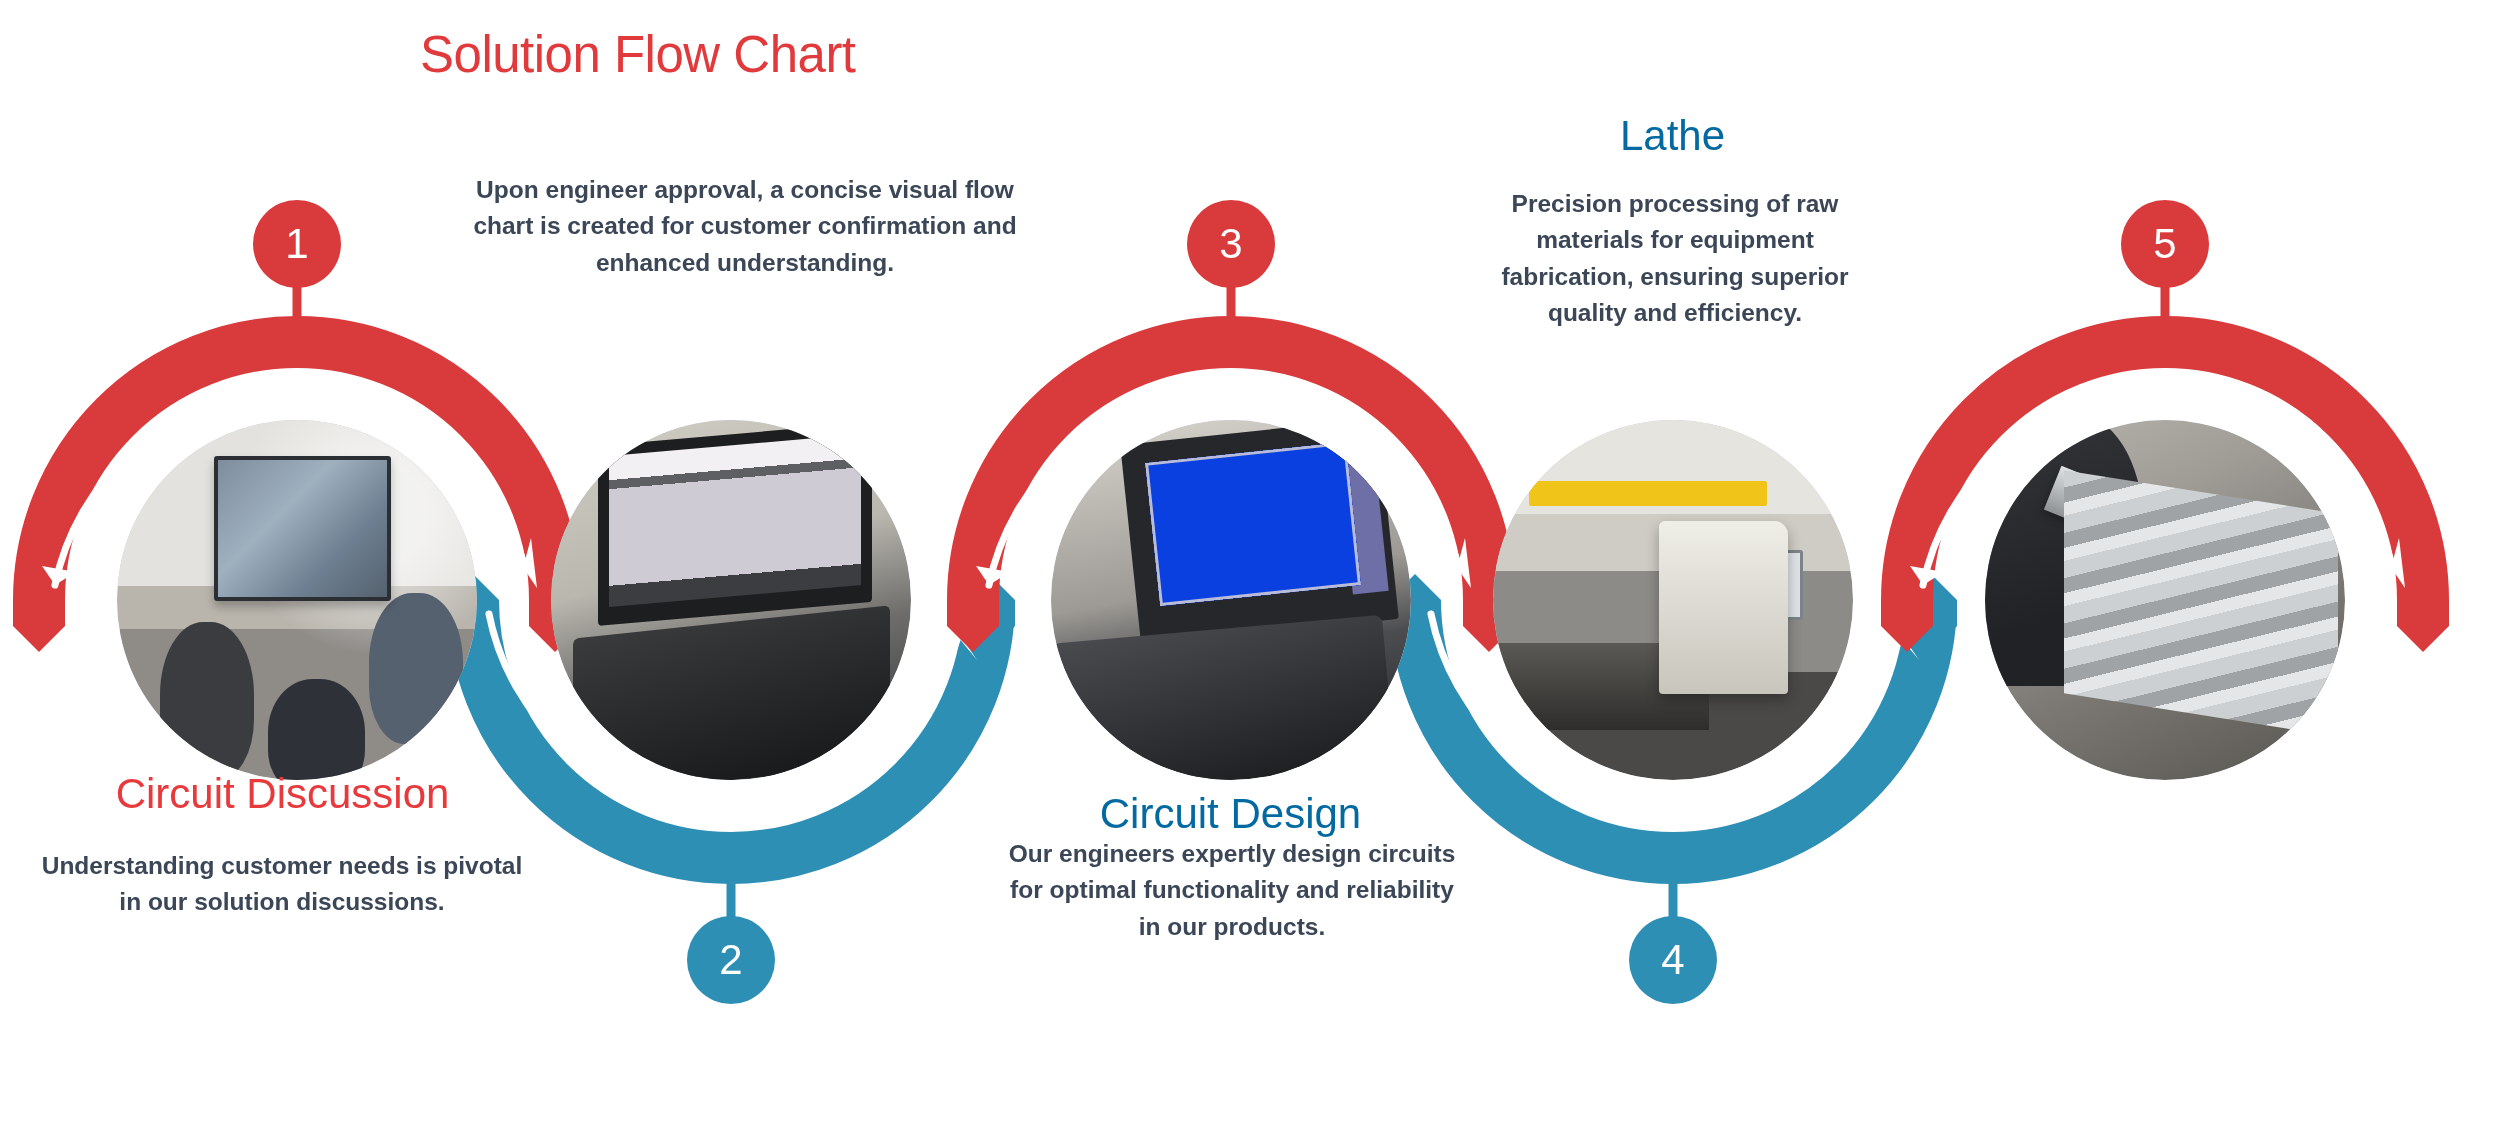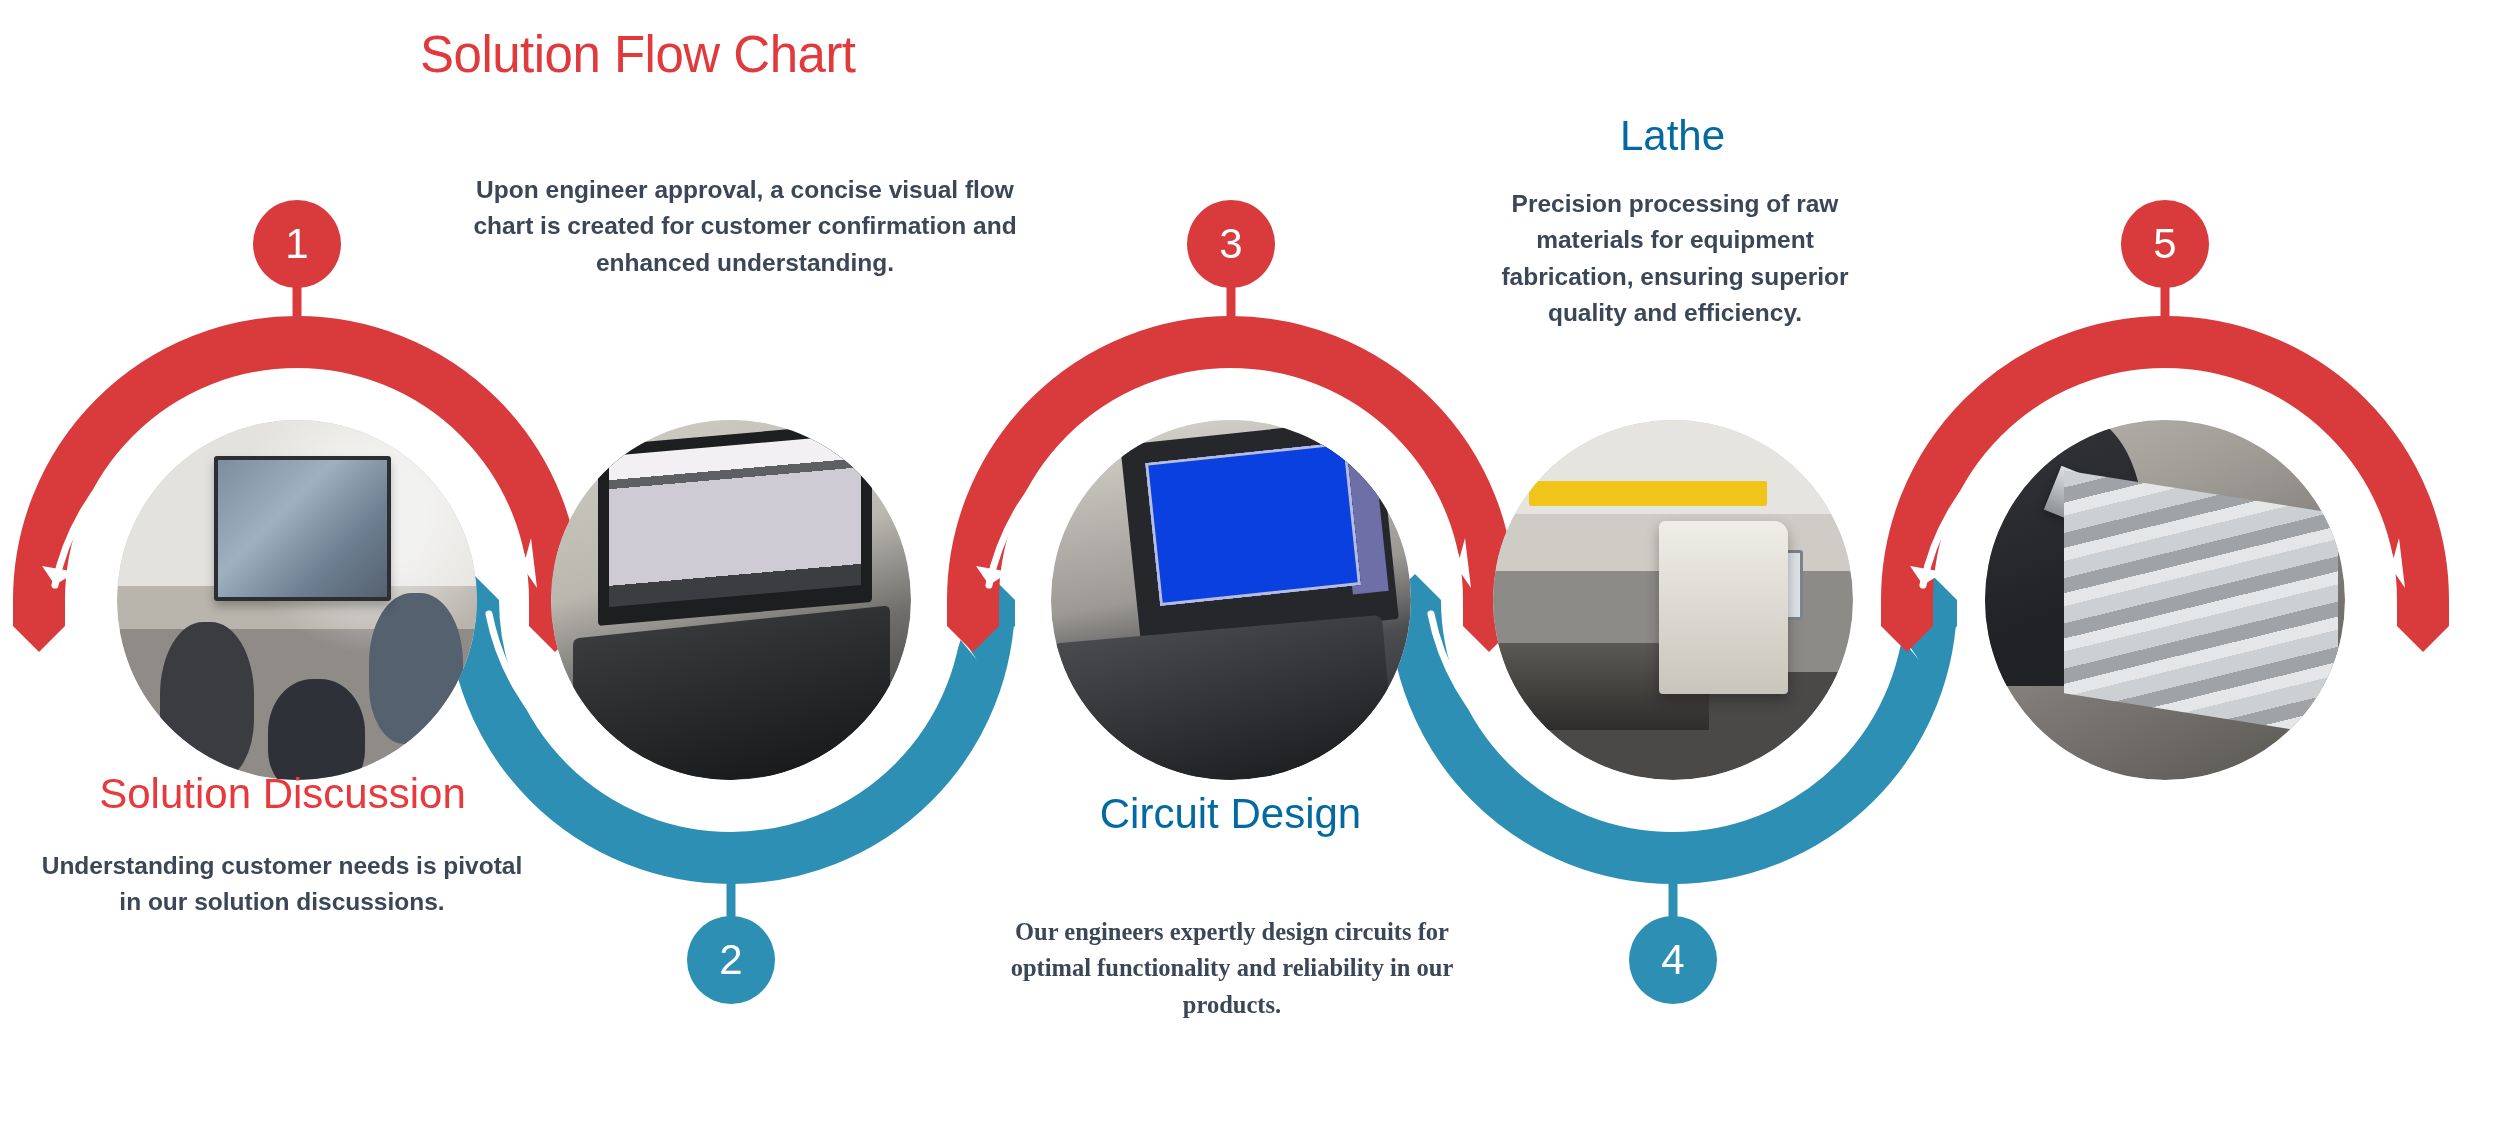--- a/index.html
+++ b/index.html
@@ -308,25 +308,25 @@
         <div class="beam"></div>
       </div>
   </div>
 
   <div class="badge red" style="left:253px;top:200px;width:88px;height:88px;">1</div>
   <div class="badge blue" style="left:687px;top:916px;width:88px;height:88px;">2</div>
   <div class="badge red" style="left:1187px;top:200px;width:88px;height:88px;">3</div>
   <div class="badge blue" style="left:1629px;top:916px;width:88px;height:88px;">4</div>
   <div class="badge red" style="left:2121px;top:200px;width:88px;height:88px;">5</div>
 
-  <div class="step-head red" style="left:10px;top:770px;width:545px;">Solution Discussion</div>
+  <div class="step-head red" style="left:10px;top:770px;width:545px;">Circuit Discussion</div>
   <div class="step-body" style="left:32px;top:848px;width:500px;">Understanding customer needs is pivotal in our solution discussions.</div>
 
   <div class="step-body" style="left:460px;top:172px;width:570px;">Upon engineer approval, a concise visual flow chart is created for customer confirmation and enhanced understanding.</div>
 
   <div class="step-head blue" style="left:958px;top:790px;width:545px;">Circuit Design</div>
-  <div class="step-body" style="left:1002px;top:914px;width:460px;font-family:Liberation Serif, serif;">Our engineers expertly design circuits for optimal functionality and reliability in our products.</div>
+  <div class="step-body" style="left:1002px;top:836px;width:460px;">Our engineers expertly design circuits for optimal functionality and reliability in our products.</div>
 
   <div class="step-head blue" style="left:1400px;top:112px;width:545px;">Lathe</div>
   <div class="step-body" style="left:1470px;top:186px;width:410px;">Precision processing of raw materials for equipment fabrication, ensuring superior quality and efficiency.</div>
 
 
 </div>
 
 </body></html>

